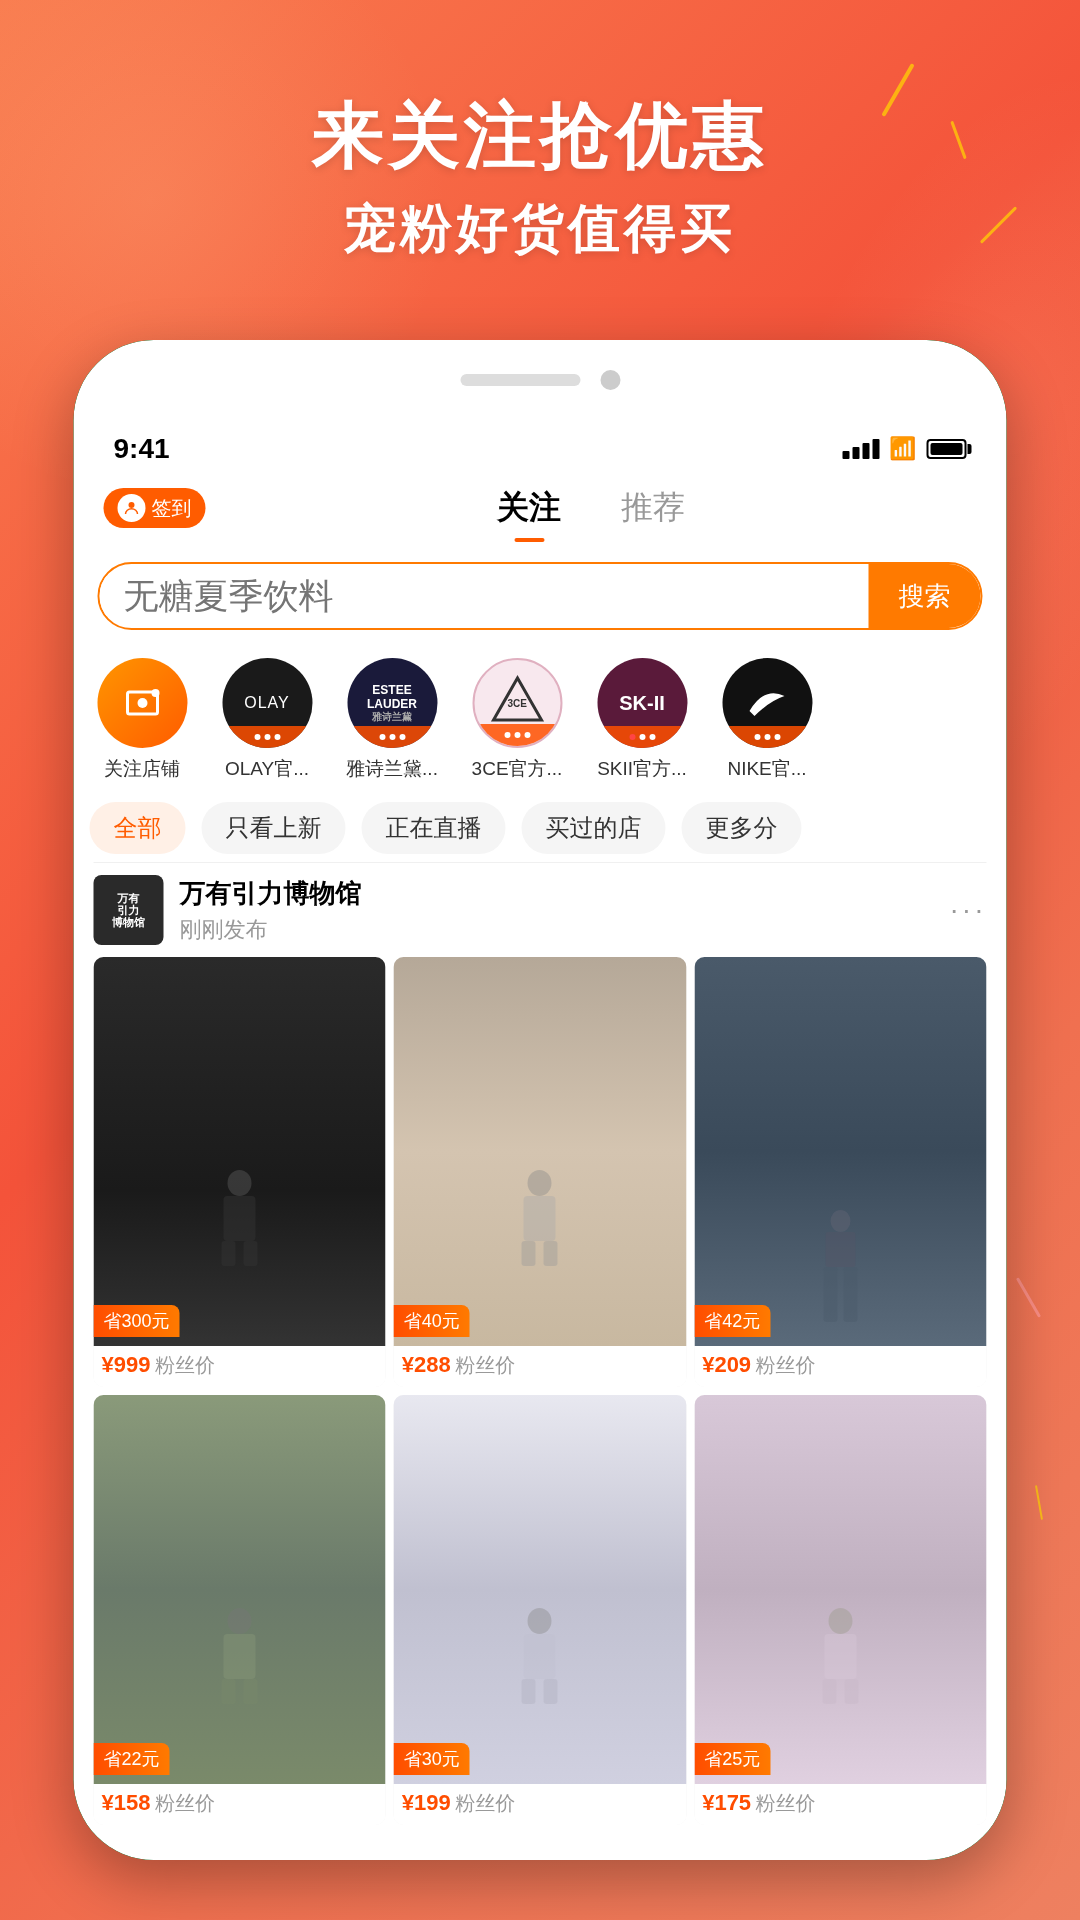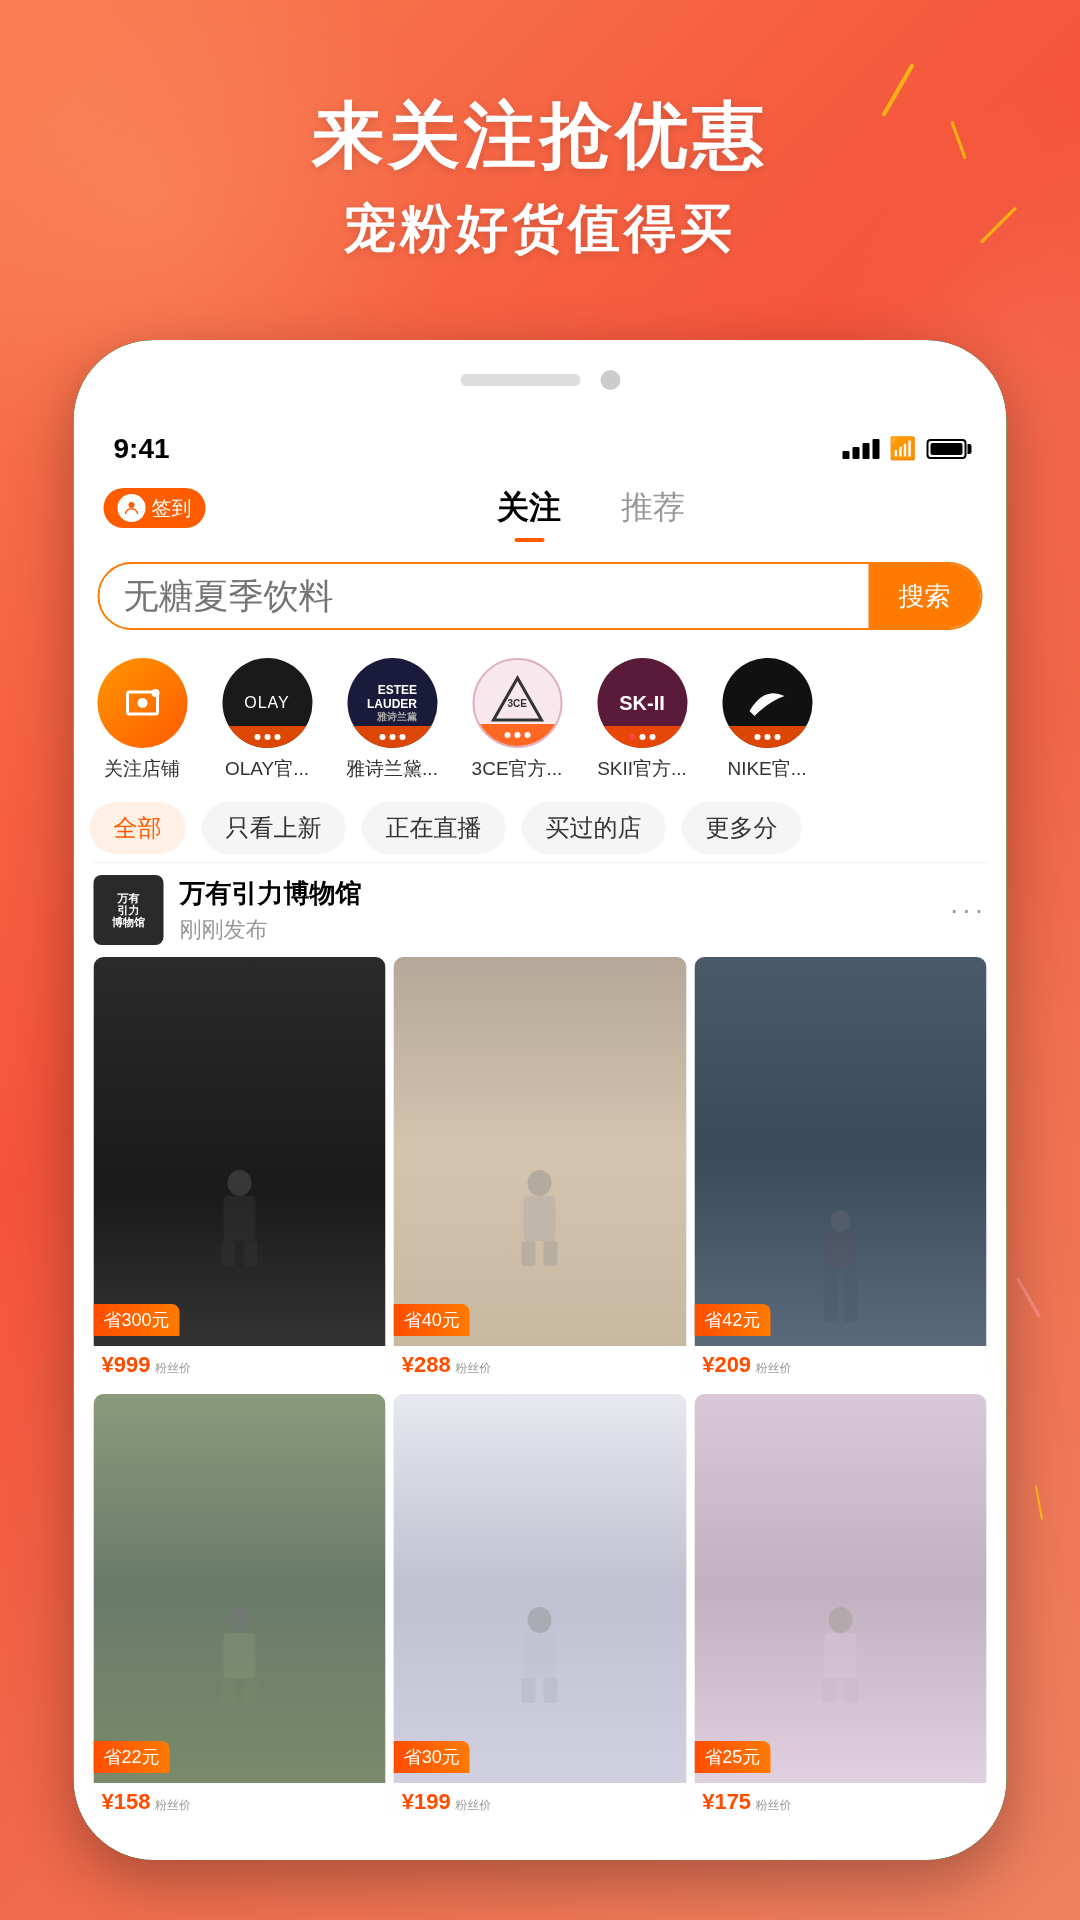--- a/index.html
+++ b/index.html
@@ -472,21 +472,21 @@
     .product-price {
       padding: 6px 8px 8px;
       background: white;
     }
     .product-price-main {
       font-size: 22px;
       color: #ff4d00;
       font-weight: 700;
     }
     .product-price-label {
-      font-size: 12px;
+      font-size: 20px;
       color: #999;
     }
 
     
     .img-black-outfit {
       background: linear-gradient(180deg, #2a2a2a 0%, #1a1a1a 60%, #333 100%);
     }
     .img-beige-outfit {
       background: linear-gradient(180deg, #b5a898 0%, #d4c4b0 50%, #c8b8a0 100%);
     }
@@ -593,21 +593,21 @@
             <div class="store-bar-dot"></div>
             <div class="store-bar-dot"></div>
             <div class="store-bar-dot"></div>
           </div>
         </div>
         <span class="store-name">OLAY官...</span>
       </div>
 
       <div class="store-item">
         <div class="store-avatar" style="background:#1a1a3a; position:relative;">
-          <div style="text-align:right; padding:4px;">
+          <div style="text-align:center; padding:4px;">
             <div style="font-size:12px;color:white;font-weight:bold;line-height:1.1;">ESTEE</div>
             <div style="font-size:12px;color:white;font-weight:bold;line-height:1.1;">LAUDER</div>
             <div style="font-size:10px;color:#aaa;line-height:1.1;">雅诗兰黛</div>
           </div>
           <div class="store-bar">
             <div class="store-bar-dot"></div>
             <div class="store-bar-dot"></div>
             <div class="store-bar-dot"></div>
           </div>
         </div>

